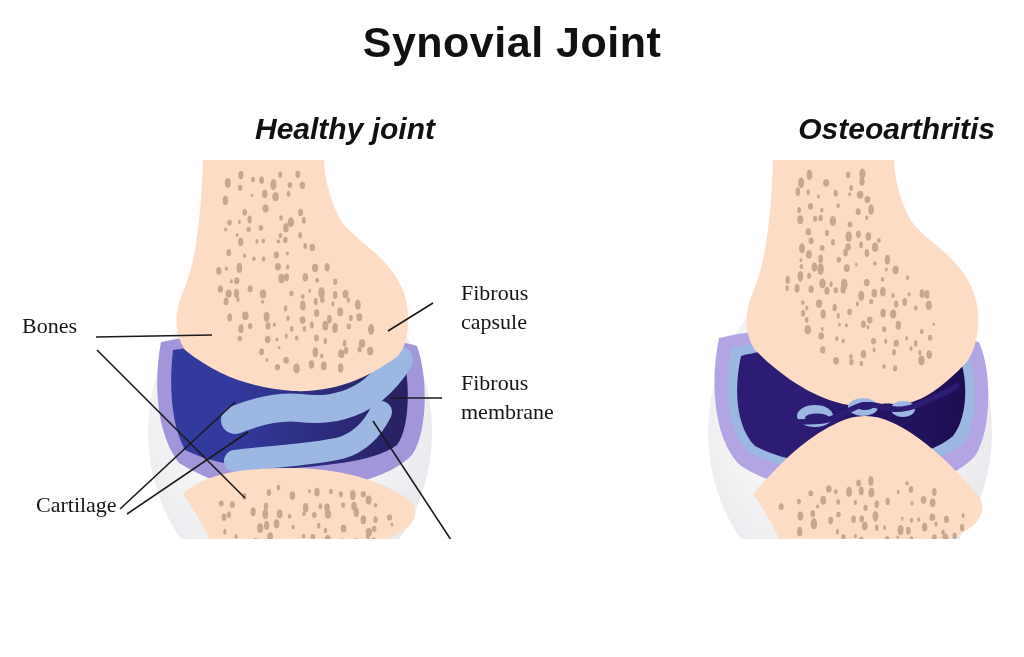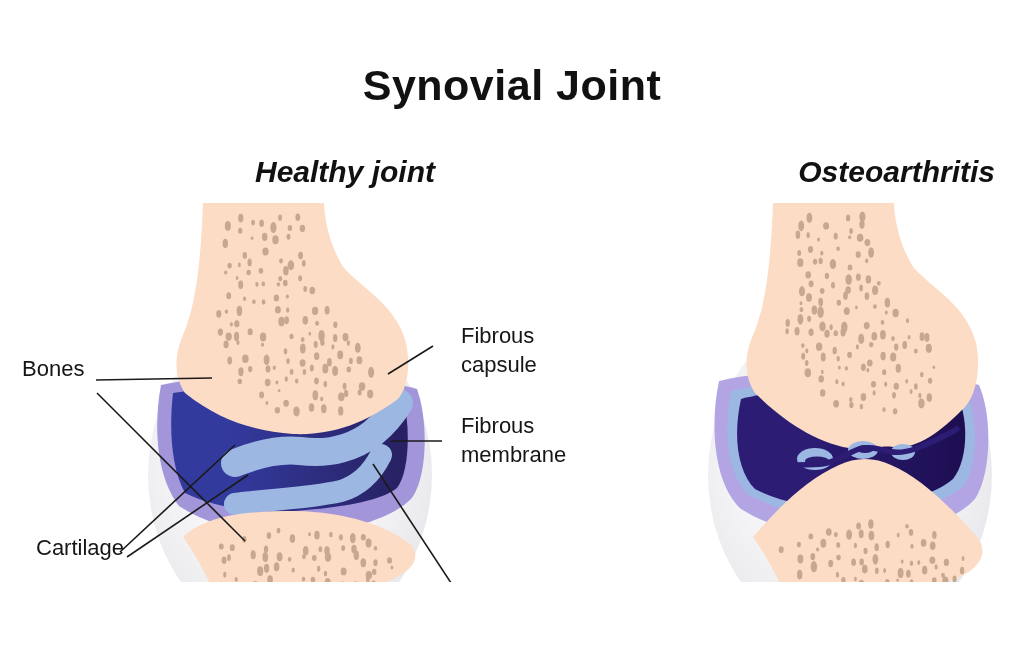--- a/index.html
+++ b/index.html
@@ -1,24 +1,24 @@
 <!DOCTYPE html>
 <html><head>
 <meta charset="utf-8">
 <style>
   html,body{margin:0;padding:0;background:#ffffff;}
   #stage{position:relative;width:1024px;height:539px;background:#ffffff;overflow:hidden;
-         font-family:"Liberation Sans",sans-serif;margin-top:43px;}
+         font-family:"Liberation Sans",sans-serif;}
   #art{position:absolute;left:0;top:0;}
   .title{position:absolute;left:0;top:18px;width:1024px;text-align:center;
          font-size:43px;font-weight:bold;color:#111;letter-spacing:0.5px;}
   .subheading{position:absolute;top:112px;font-size:30px;font-weight:bold;font-style:italic;color:#111;}
   .subheading.left{left:145px;width:290px;text-align:right;}
   .subheading.right{left:705px;width:290px;text-align:right;}
-  .label{position:absolute;font-size:22px;line-height:1.3;color:#161616;}
+  .label{position:absolute;font-size:22px;line-height:1.3;color:#161616;font-family:Liberation Serif, serif;}
   .label-bones{left:22px;top:312px;}
   .label-cartilage{left:36px;top:491px;}
   .label-fibrous{left:461px;top:279px;width:104px;}
   .label-synovial{left:461px;top:369px;width:126px;}
   .label-cavity{left:461px;top:506px;width:136px;}
 </style>
 </head>
 <body>
 
 <div id="stage">

